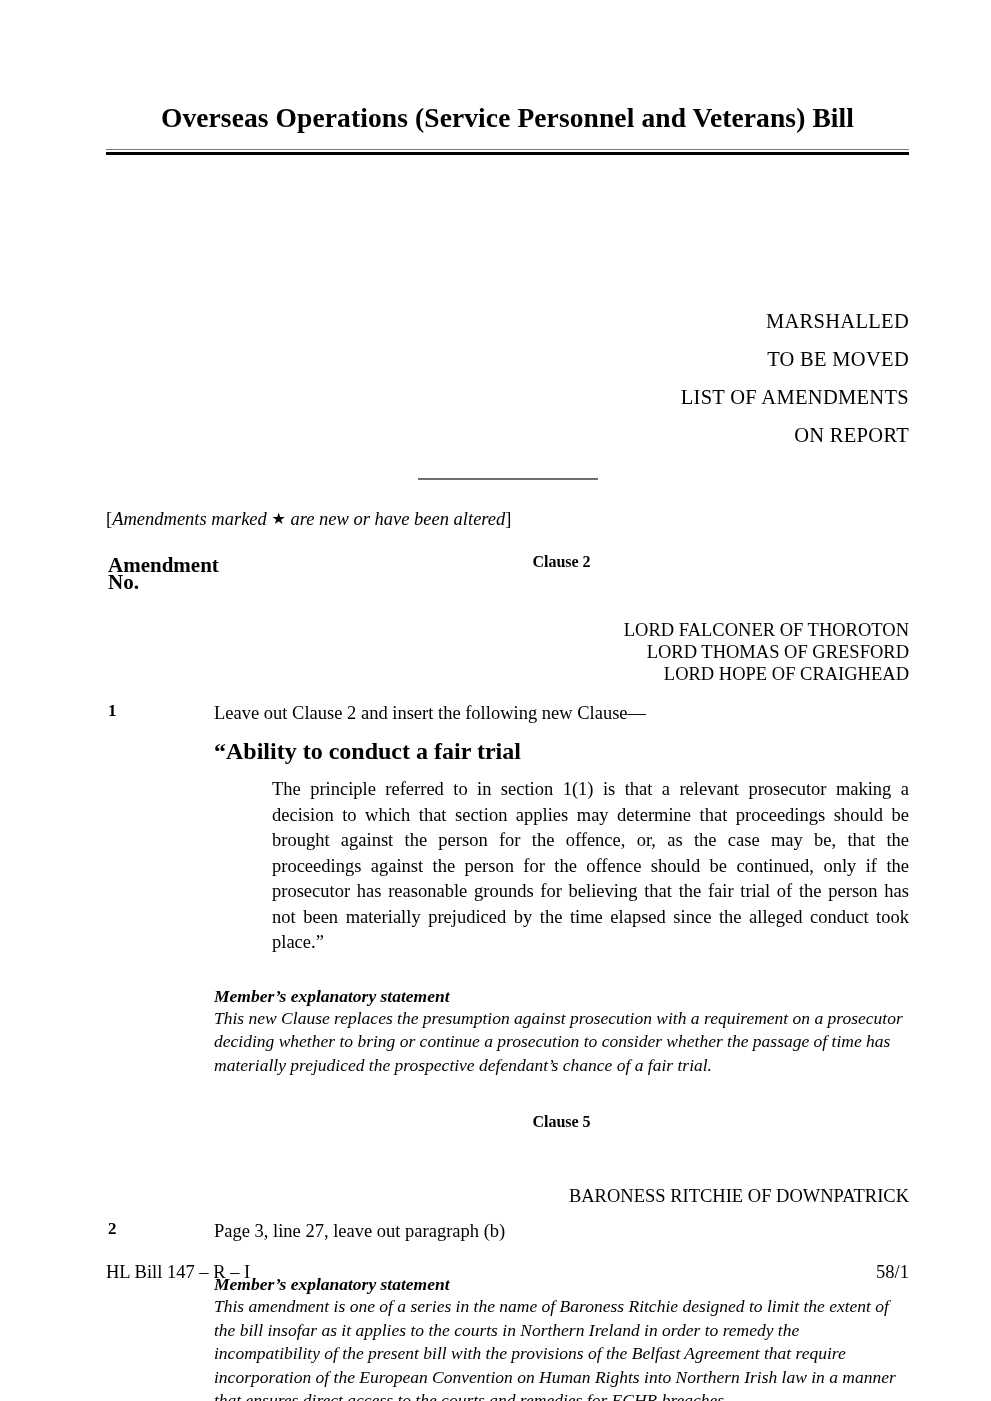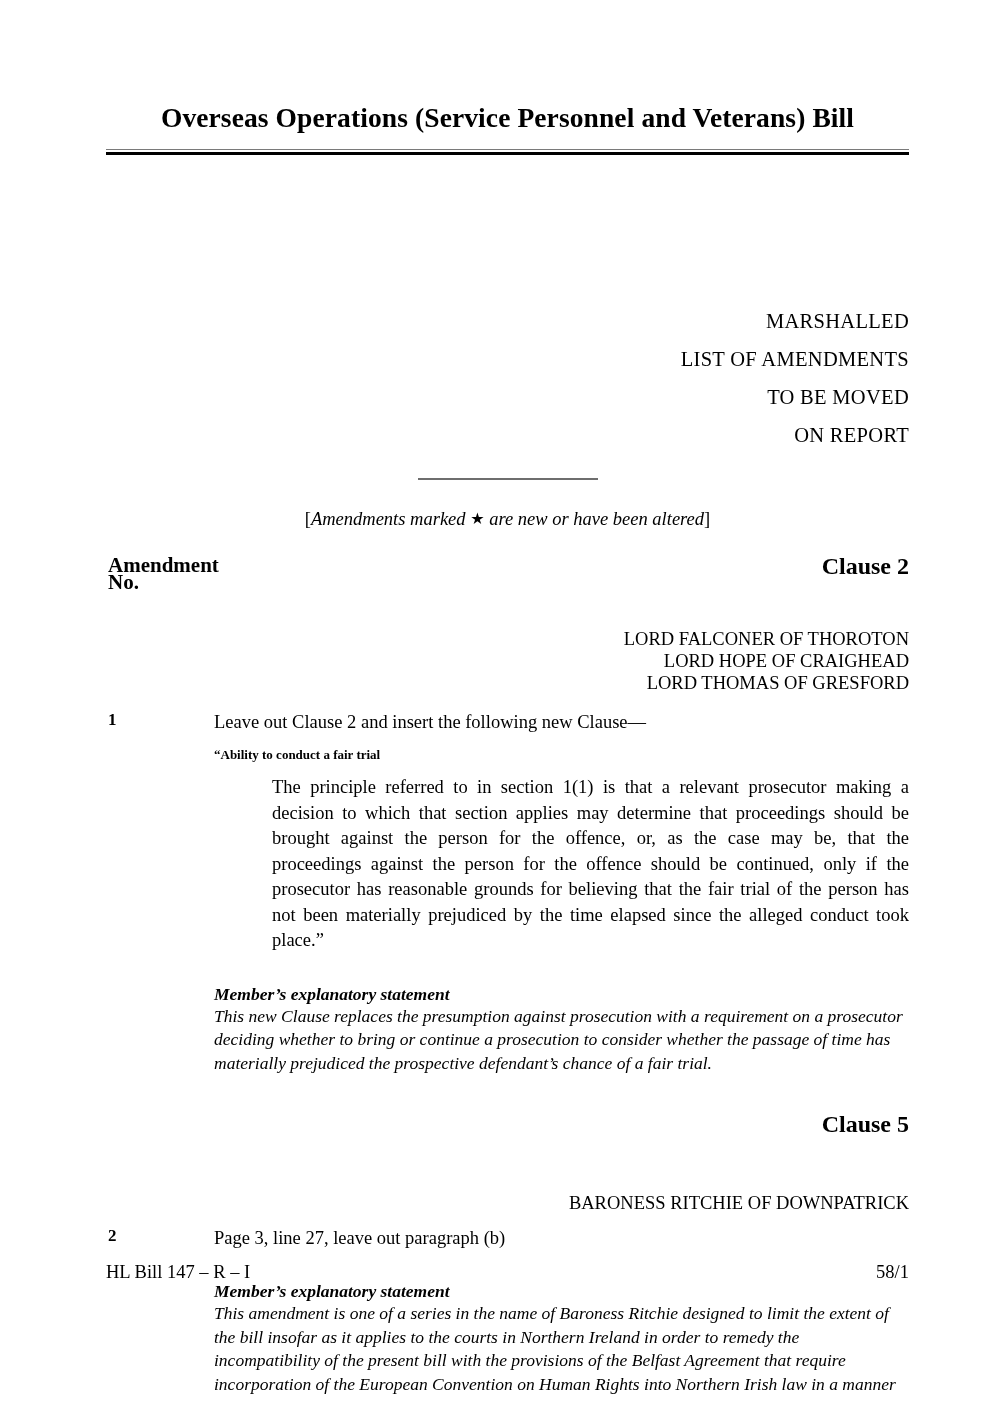--- a/index.html
+++ b/index.html
@@ -76,21 +76,21 @@
     height: 2px;
     background: #6e6e6e;
     margin: 24px auto 0 auto;
   }
 
   .star-note {
     position: absolute;
     left: 92px;
     top: 509px;
     width: 803px;
-    text-align: center;
+    text-align: left;
     font-size: 18.5px;
   }
   .star-note .ital {
     font-style: italic;
   }
   .star-glyph {
     font-style: normal;
     font-size: 16px;
     line-height: 1;
     position: relative;
@@ -110,22 +110,22 @@
 
   
   .content {
     position: absolute;
     left: 94px;
     top: 553px;
     width: 801px;
   }
 
   .clause-head {
-    text-align: right;
-    font-size: 24px;
+    text-align: center;
+    font-size: 16px;
     font-weight: bold;
     padding-left: 106px;
     box-sizing: border-box;
     width: 100%;
   }
 
   .sponsors {
     text-align: right;
     font-size: 18.5px;
     line-height: 22px;
@@ -148,21 +148,21 @@
     width: 40px;
     font-size: 17px;
     font-weight: bold;
   }
   .amend-text {
     font-size: 18.5px;
     line-height: 25px;
   }
 
   .new-clause-title {
-    font-size: 13px;
+    font-size: 24px;
     font-weight: bold;
     padding-left: 106px;
     box-sizing: border-box;
     width: 100%;
   }
 
   .quoted-para {
     font-size: 18.5px;
     line-height: 25.5px;
     text-align: justify;
@@ -215,44 +215,44 @@
     <h1 class="doc-title">Overseas Operations (Service Personnel and Veterans) Bill</h1>
     <div class="title-rules">
       <div class="rule-thin"></div>
       <div class="rule-gap"></div>
       <div class="rule-thick"></div>
     </div>
   </div>
 
   <div class="headings">
     <div class="hline">MARSHALLED</div>
+    <div class="hline">TO BE MOVED</div>
     <div class="hline">LIST OF AMENDMENTS</div>
-    <div class="hline">TO BE MOVED</div>
     <div class="hline">ON REPORT</div>
     <div class="short-rule"></div>
   </div>
 
   <div class="star-note">
     <span>[</span><span class="ital">Amendments marked </span><span class="star-glyph">★</span><span class="ital"> are new or have been altered</span><span>]</span>
   </div>
 
   <div class="amend-col-label">
     <div>Amendment</div>
     <div>No.</div>
   </div>
 
   <div class="content">
 
     <div>
       <div class="clause-head">Clause 2</div>
       <div class="sp-24"></div>
       <div class="sponsors">
         <div>LORD FALCONER OF THOROTON</div>
+        <div>LORD THOMAS OF GRESFORD</div>
         <div>LORD HOPE OF CRAIGHEAD</div>
-        <div>LORD THOMAS OF GRESFORD</div>
       </div>
       <div class="sp-16"></div>
 
       <div class="amend-row">
         <div class="amend-num">1</div>
         <div class="amend-text">Leave out Clause 2 and insert the following new Clause—</div>
       </div>
 
       <div class="sp-12"></div>
       <div class="new-clause-title">“Ability to conduct a fair trial</div>

